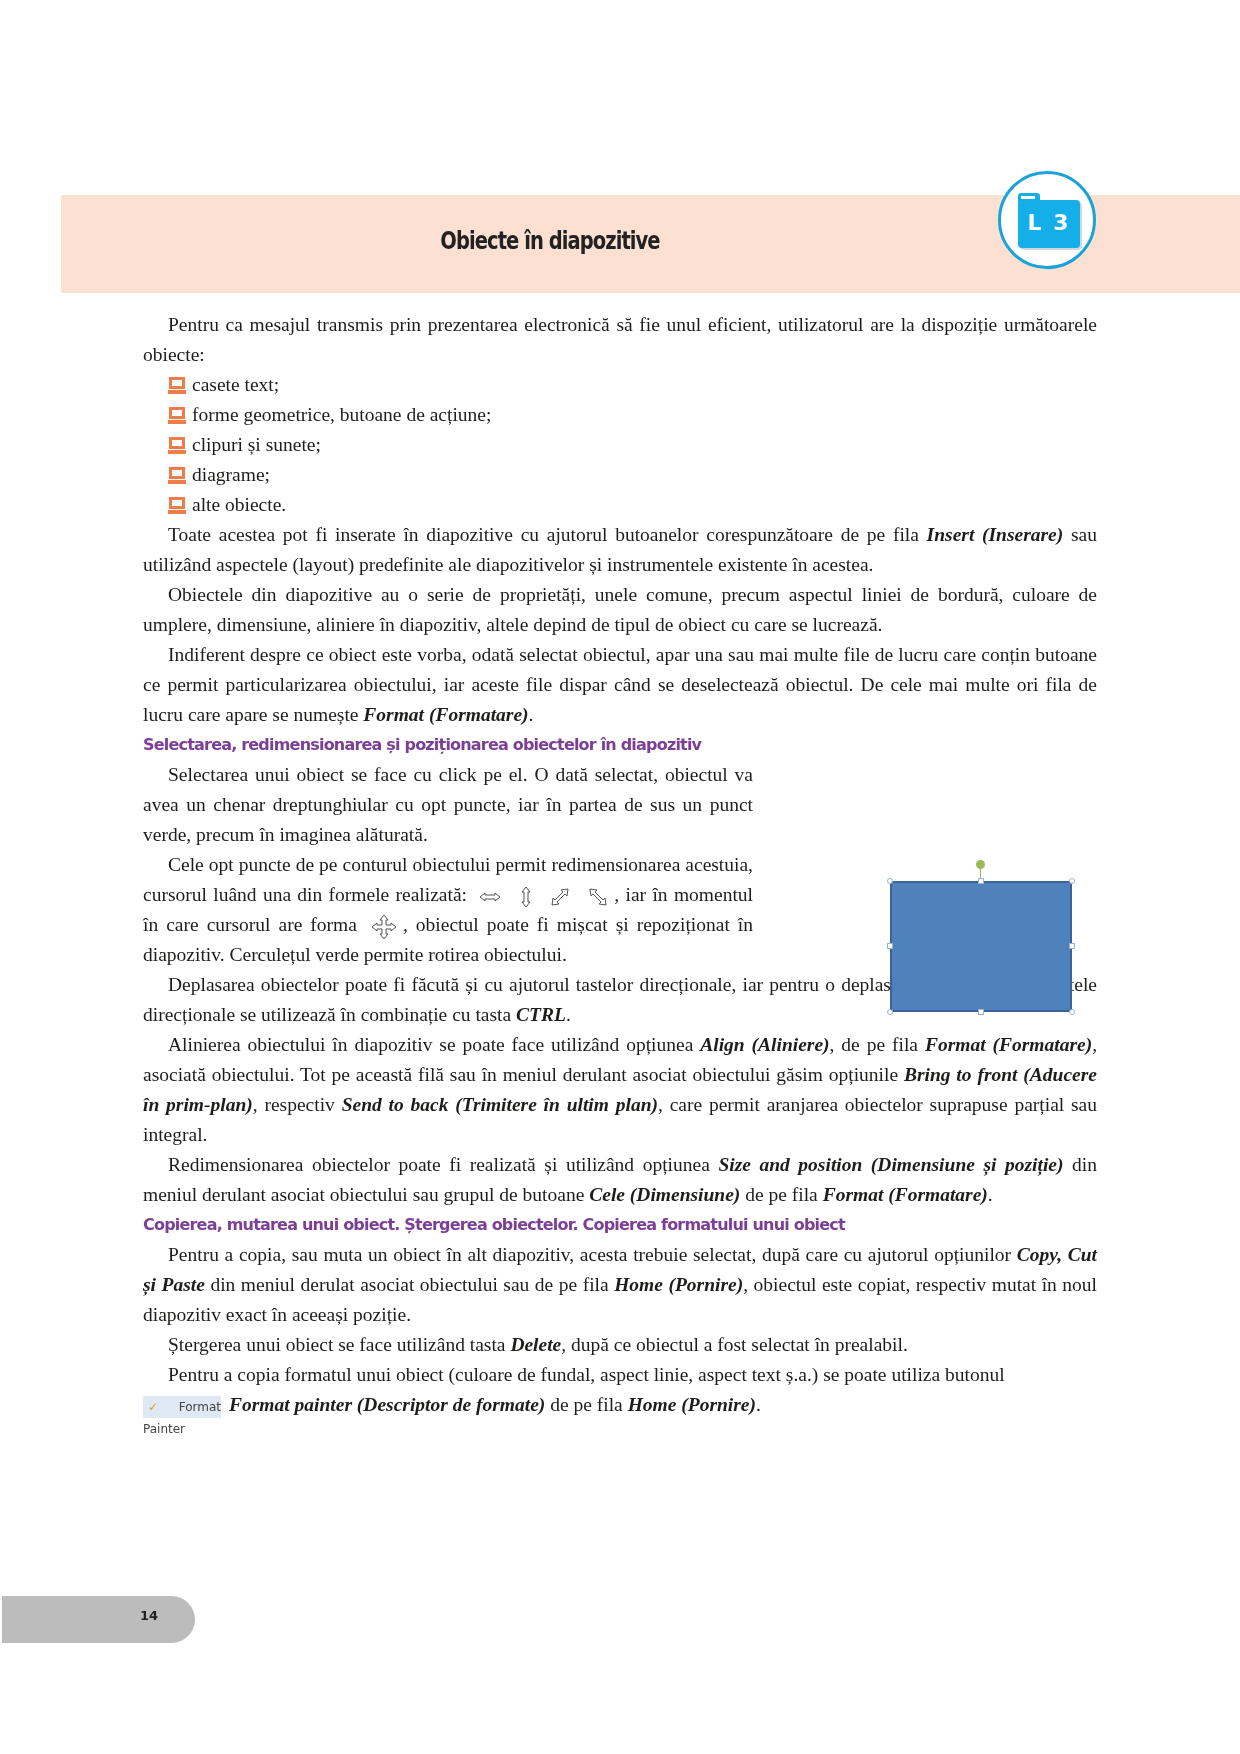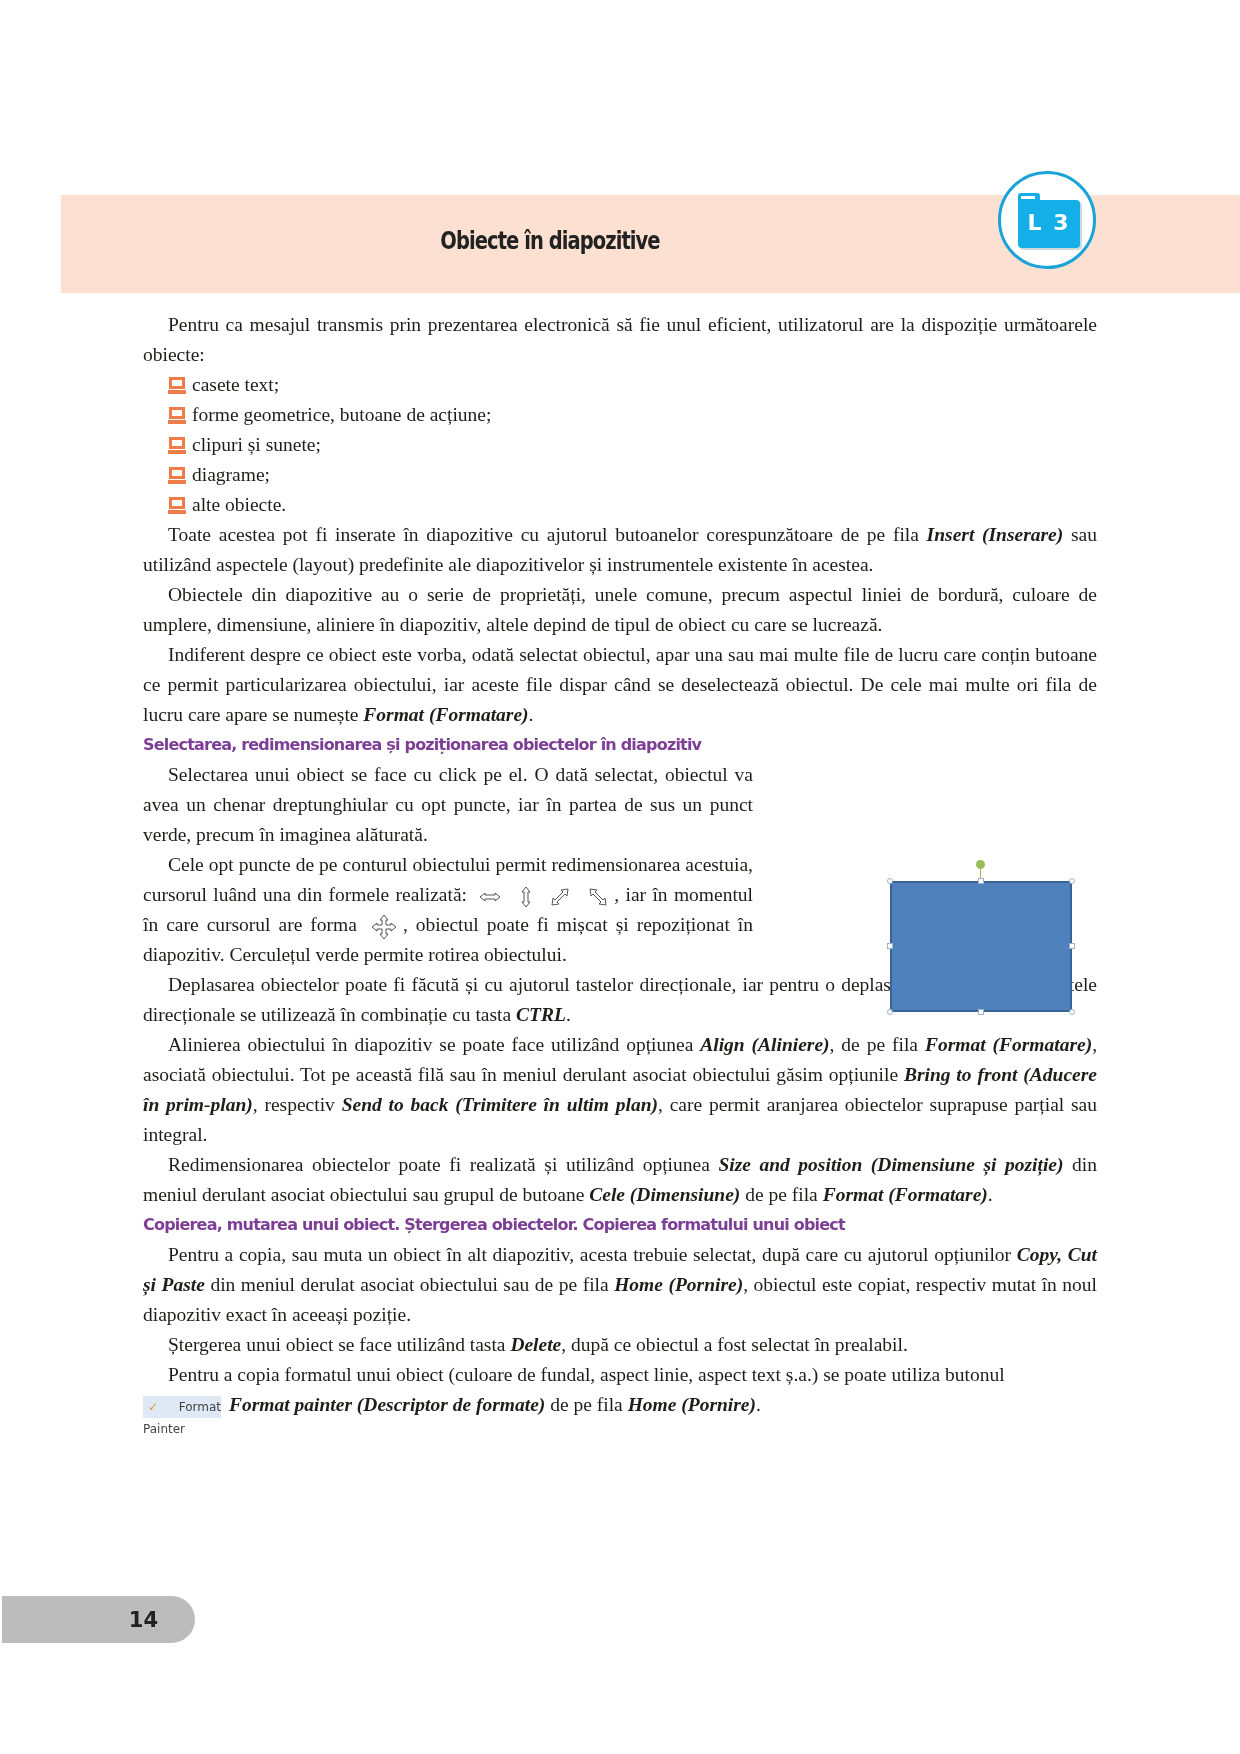--- a/index.html
+++ b/index.html
@@ -41,21 +41,21 @@
   .rot-line { position: absolute; left: 980px; top: 868px; width: 1px; height: 13px; background: #9bbb59; }
   .rot-dot { position: absolute; left: 976px; top: 860px; width: 9px; height: 9px; border-radius: 50%; background: #9bbb59; }
 
   .fp-btn { display: inline-block; vertical-align: middle; width: 78px; height: 22px; background: #dfe8f5;
             font-family: "DejaVu Sans", sans-serif; font-size: 12px; color: #444; line-height: 22px; margin-right: 8px; }
   .fp-btn .brush { color: #d4a017; margin: 0 3px 0 5px; }
 
   .page-tab { position: absolute; left: 2px; top: 1596px; width: 193px; height: 47px; background: #bcbcbd;
               border-radius: 0 24px 24px 0; }
   .page-num { position: absolute; right: 37px; top: 12px; font-family: "DejaVu Sans", sans-serif; font-weight: bold;
-              font-size: 21px; color: #222; }
+              font-size: 13px; color: #222; }
 </style>
 </head>
 <body>
 
 <div class="band"></div>
 <div class="page-title">Obiecte în diapozitive</div>
 <div class="badge">
   <div class="folder">
     <div class="folder-tab-line"></div>
     <div class="folder-label">L 3</div>

